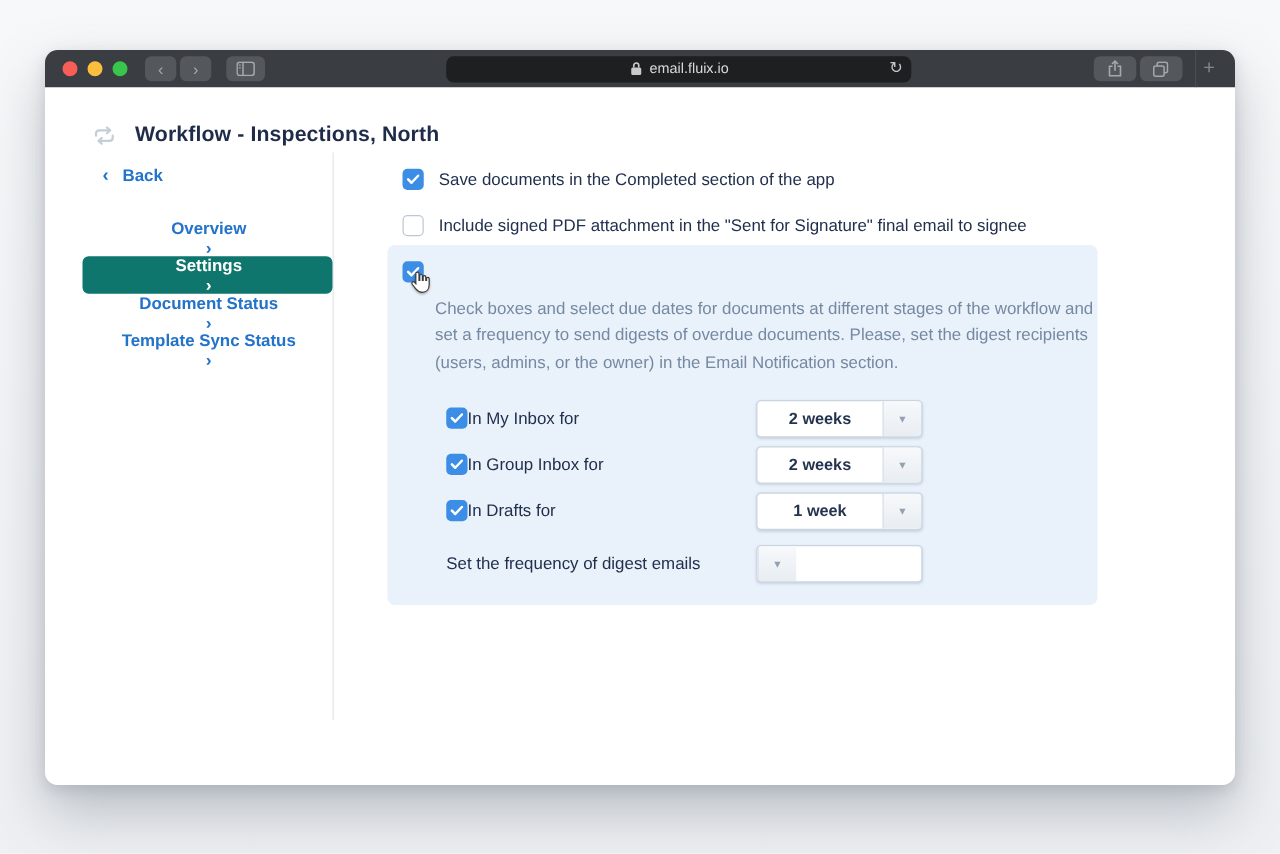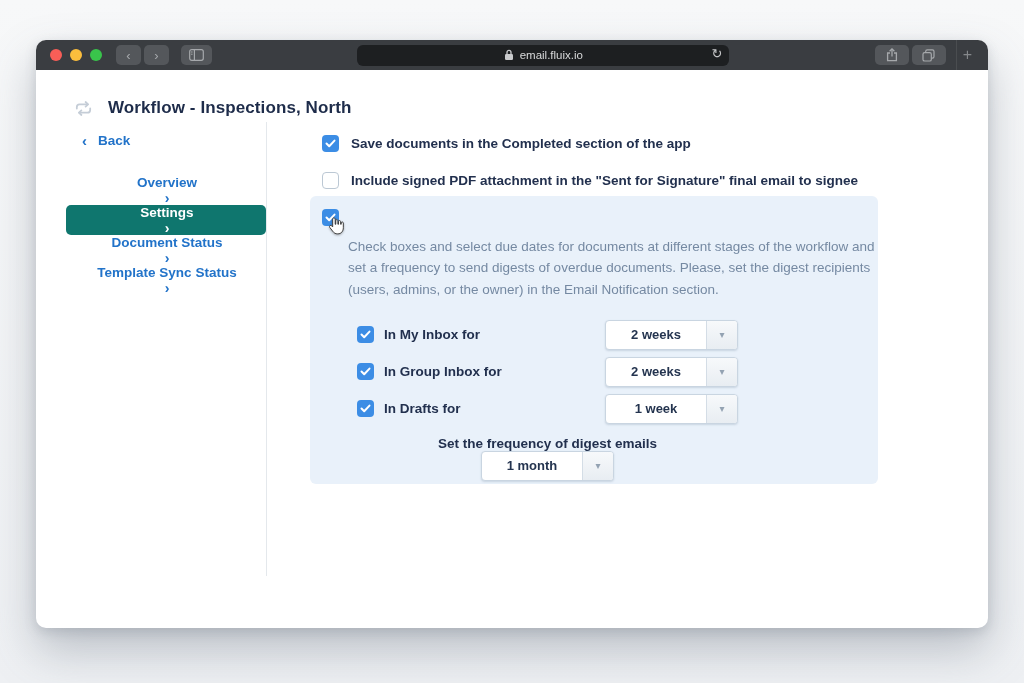--- a/index.html
+++ b/index.html
@@ -76,37 +76,37 @@
   .side-item { height:30px; display:flex; align-items:center; justify-content:space-between;
     padding:0 14px 0 16px; border-radius:5px; color:#2273c9; font-weight:700; font-size:13.5px;
     margin-bottom:0;flex-direction:column; }
   .side-item .chev { font-size:14px; }
   .side-item.active { background:#0f766e; color:#fff; }
   
   .main { flex:1; padding:13px 0 0 43px; }
   .opt-row { display:flex; align-items:center; gap:12px; margin-left:12px; }
   .opt-row.first { margin-bottom:20px; }
   .opt-row.second { margin-bottom:7px; }
-  .opt-label { font-size:13.5px; font-weight:700; color:#22304e; }
+  .opt-label { font-size:13.5px; font-weight:400; color:#22304e; }
   .cb { width:17px; height:17px; border-radius:4px; flex-shrink:0;
     display:flex; align-items:center; justify-content:center; }
   .cb.checked { background:#3c8de5; }
   .cb.unchecked { background:#fff; border:1px solid #bcc8d4; }
   
   .panel { width:568px; background:#e9f1fa; border-radius:6px;
     padding:13px 16px 18px 12px; position:relative; }
   .panel-head { display:flex; align-items:flex-start; gap:9px; }
   .panel-head .opt-label { padding-top:1px; font-weight:700; }
   .panel-desc { margin:10px 0 0 26px; width:528px; font-size:13.5px; line-height:1.58;
     color:#7589a2; }
   .due-rows { margin:20px 0 0 35px; }
   .due-row { display:flex; align-items:center; width:381px; height:30px; margin-bottom:7px; }
-  .due-row .opt-label { margin-left:10px; }
+  .due-row .opt-label { }
   .due-row .grow { flex:1; }
-  .freq-row { display:flex; align-items:center; width:381px; margin:12px 0 0 35px; height:30px;flex-direction:column; }
+  .freq-row { display:flex; align-items:center; width:381px; margin:12px 0 0 35px; height:30px; }
   .freq-row .grow { flex:1; }
   .select { width:133px; height:30px; display:flex; background:#fff;
     border:1px solid #c9d5e1; border-radius:4px; overflow:hidden;
     box-shadow:0 1px 2px rgba(120,140,160,.28); flex-shrink:0; }
   .select .val { flex:1; display:flex; align-items:center; justify-content:center;
     font-size:13px; font-weight:700; color:#24344f; }
   .select .arrow { width:31px; border-left:1px solid #d4dde6;
     background:linear-gradient(#f7f9fb,#e8edf2); display:flex; align-items:center;
     justify-content:center; color:#93a2b2; font-size:10px; }
   .cursor { position:absolute; left:15px; top:19px; width:21px; height:22px;
@@ -274,21 +274,20 @@
                 <span class="val">1 week</span>
                 <span class="arrow">▾</span>
               </div>
             </div>
           </div>
 
           <div class="freq-row">
             <span class="opt-label">Set the frequency of digest emails</span>
             <span class="grow"></span>
             <div class="select">
-              <span class="val">1 month</span>
               <span class="arrow">▾</span>
             </div>
           </div>
 
         </div>
       </div>
     </div>
   </div>
 </div>
 

